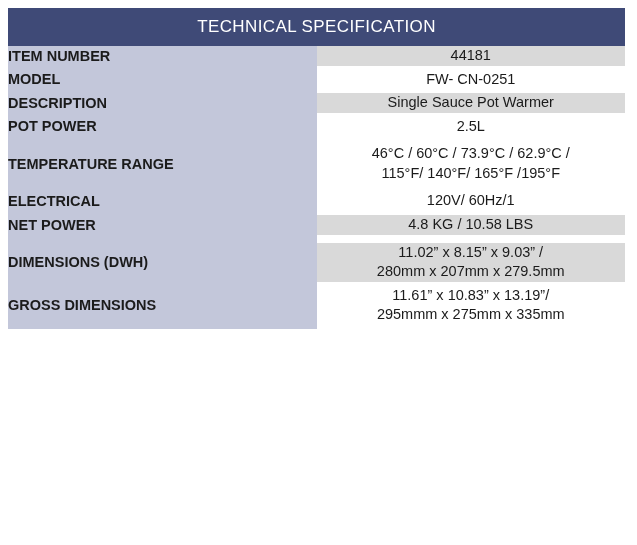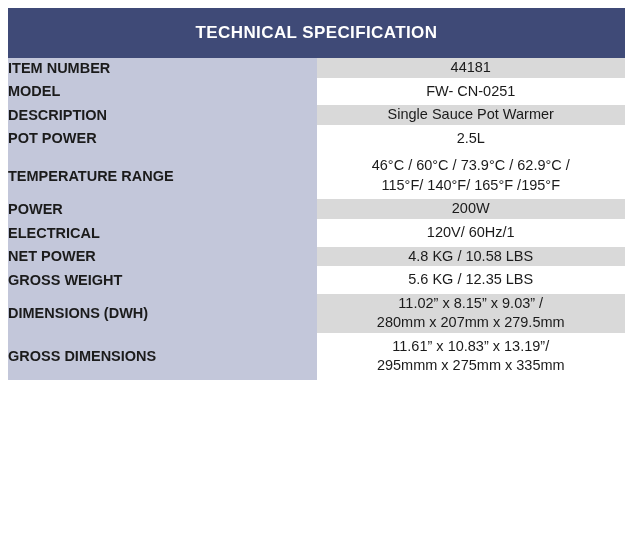--- a/index.html
+++ b/index.html
@@ -26,25 +26,25 @@
     width: 617px;
     table-layout: fixed;
   }
   table.spec-table td, table.spec-table th {
     padding: 0;
     margin: 0;
   }
   .header-cell {
     background: #3f4a77;
     color: #ffffff;
-    font-weight: bold;
+    font-weight: normal;
     font-size: 17px;
     letter-spacing: 0.4px;
     text-align: center;
-    height: 50px;
+    height: 38px;
     vertical-align: middle;
   }
   .label-cell {
     width: 232px;
     background: #c3c7da;
     color: #1b1b1b;
     font-weight: bold;
     font-size: 14.5px;
     text-align: left;
     vertical-align: middle;
@@ -141,26 +141,20 @@
           <td class="label-cell">TEMPERATURE RANGE</td>
           <td class="value-cell plain">
             <span class="value-line">46°C / 60°C / 73.9°C / 62.9°C /</span>
             <span class="value-line">115°F/ 140°F/ 165°F /195°F</span>
           </td>
         </tr>
         <tr class="spacer-row">
           <td class="label-spacer"></td>
           <td class="value-spacer"></td>
         </tr>
-        <tr>
-          <td class="label-cell">POWER</td>
-          <td class="value-cell shaded">
-            <span class="value-line">200W</span>
-          </td>
-        </tr>
         <tr class="spacer-row">
           <td class="label-spacer"></td>
           <td class="value-spacer"></td>
         </tr>
         <tr>
           <td class="label-cell">ELECTRICAL</td>
           <td class="value-cell plain">
             <span class="value-line">120V/ 60Hz/1</span>
           </td>
         </tr>
@@ -170,26 +164,20 @@
         </tr>
         <tr>
           <td class="label-cell">NET POWER</td>
           <td class="value-cell shaded">
             <span class="value-line">4.8 KG / 10.58 LBS</span>
           </td>
         </tr>
         <tr class="spacer-row">
           <td class="label-spacer"></td>
           <td class="value-spacer"></td>
-        </tr>
-        <tr>
-          <td class="label-cell">GROSS WEIGHT</td>
-          <td class="value-cell plain">
-            <span class="value-line">5.6 KG / 12.35 LBS</span>
-          </td>
         </tr>
         <tr class="spacer-row">
           <td class="label-spacer"></td>
           <td class="value-spacer"></td>
         </tr>
         <tr>
           <td class="label-cell">DIMENSIONS (DWH)</td>
           <td class="value-cell shaded">
             <span class="value-line">11.02” x 8.15” x 9.03” /</span>
             <span class="value-line">280mm x 207mm x 279.5mm</span>

